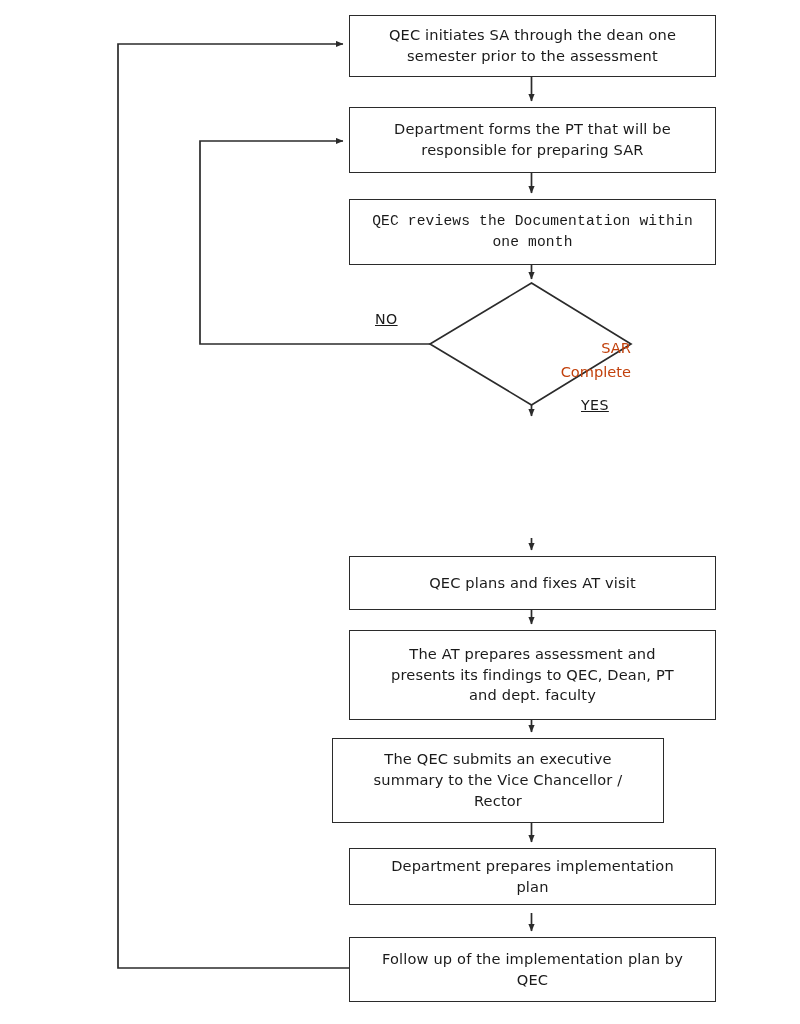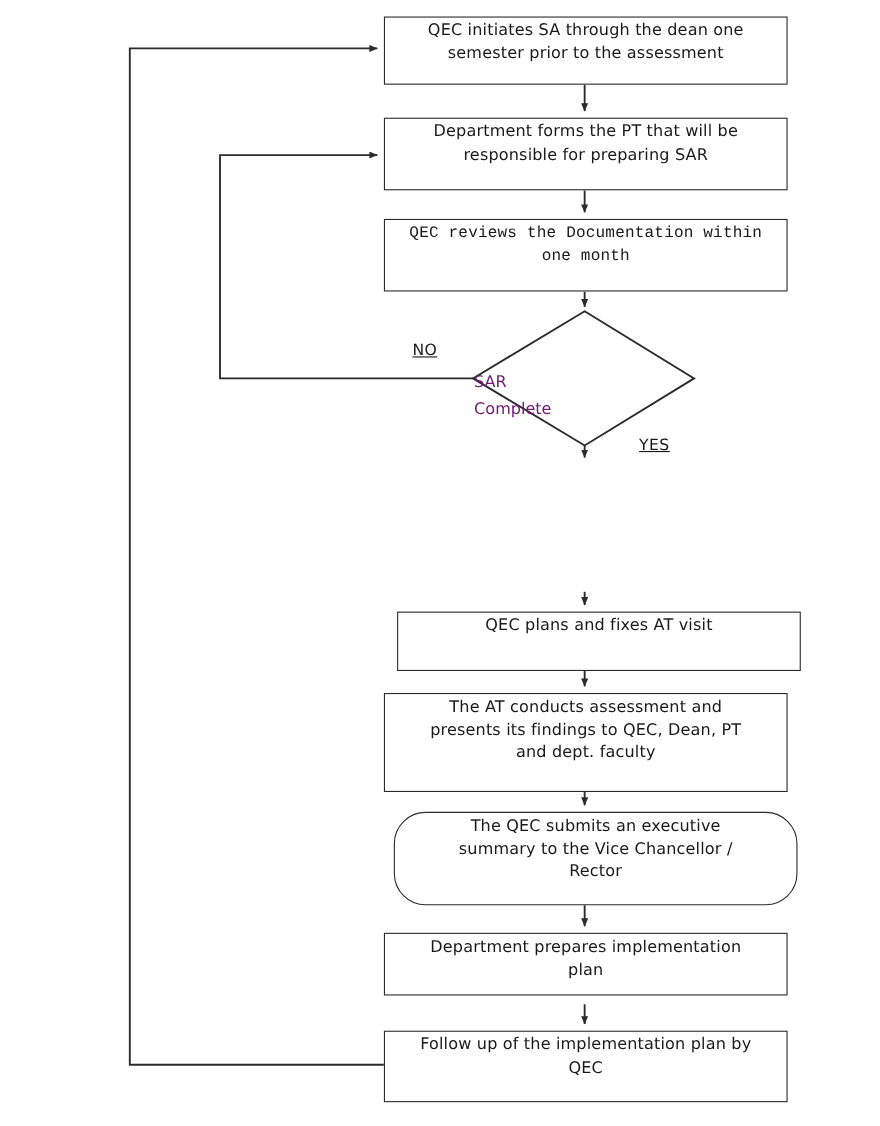--- a/index.html
+++ b/index.html
@@ -27,34 +27,34 @@
     top: 0;
     width: 800px;
     height: 1024px;
   }
   .node-box {
     position: absolute;
     box-sizing: border-box;
     border: 1.6px solid #2b2b2b;
     background: #ffffff;
     display: flex;
-    align-items: flex-start;
+    align-items: center;
     justify-content: center;
     text-align: center;
     color: #1a1a1a;
     font-size: 14.6px;
     line-height: 1.42;
     letter-spacing: 0.15px;
     padding: 2px 12px;
     white-space: pre-line;
   }
   .decision-label {
     position: absolute;
-    text-align: left;
-    color: #701a75;
+    text-align: right;
+    color: #c2410c;
     font-size: 14.6px;
     line-height: 1.65;
     white-space: pre-line;
     z-index: 3;
   }
   .edge-label {
     position: absolute;
     color: #1a1a1a;
     font-size: 14.2px;
     letter-spacing: 0.4px;
@@ -116,31 +116,31 @@
     <span>QEC reviews the Documentation within
 one month</span>
   </div>
 
   <div class="decision-label" style="left:431px; top:312px; width:200px;">
     <span>SAR
 Complete</span>
   </div>
 
 
-  <div class="node-box" style="left:349px; top:556px; width:367px; height:54px;margin-left:12px;">
+  <div class="node-box" style="left:349px; top:556px; width:367px; height:54px;">
     <span>QEC plans and fixes AT visit</span>
   </div>
 
   <div class="node-box" style="left:349px; top:630px; width:367px; height:90px;">
-    <span>The AT conducts assessment and
+    <span>The AT prepares assessment and
 presents its findings  to QEC, Dean,  PT
 and dept. faculty</span>
   </div>
 
-  <div class="node-box" style="left:358px; top:738px; width:367px; height:85px;border-radius:29px;">
+  <div class="node-box" style="left:332px; top:738px; width:332px; height:85px;">
     <span>The QEC submits an executive
 summary to the Vice Chancellor /
 Rector</span>
   </div>
 
   <div class="node-box" style="left:349px; top:848px; width:367px; height:57px;">
     <span>Department prepares  implementation
 plan</span>
   </div>
 

